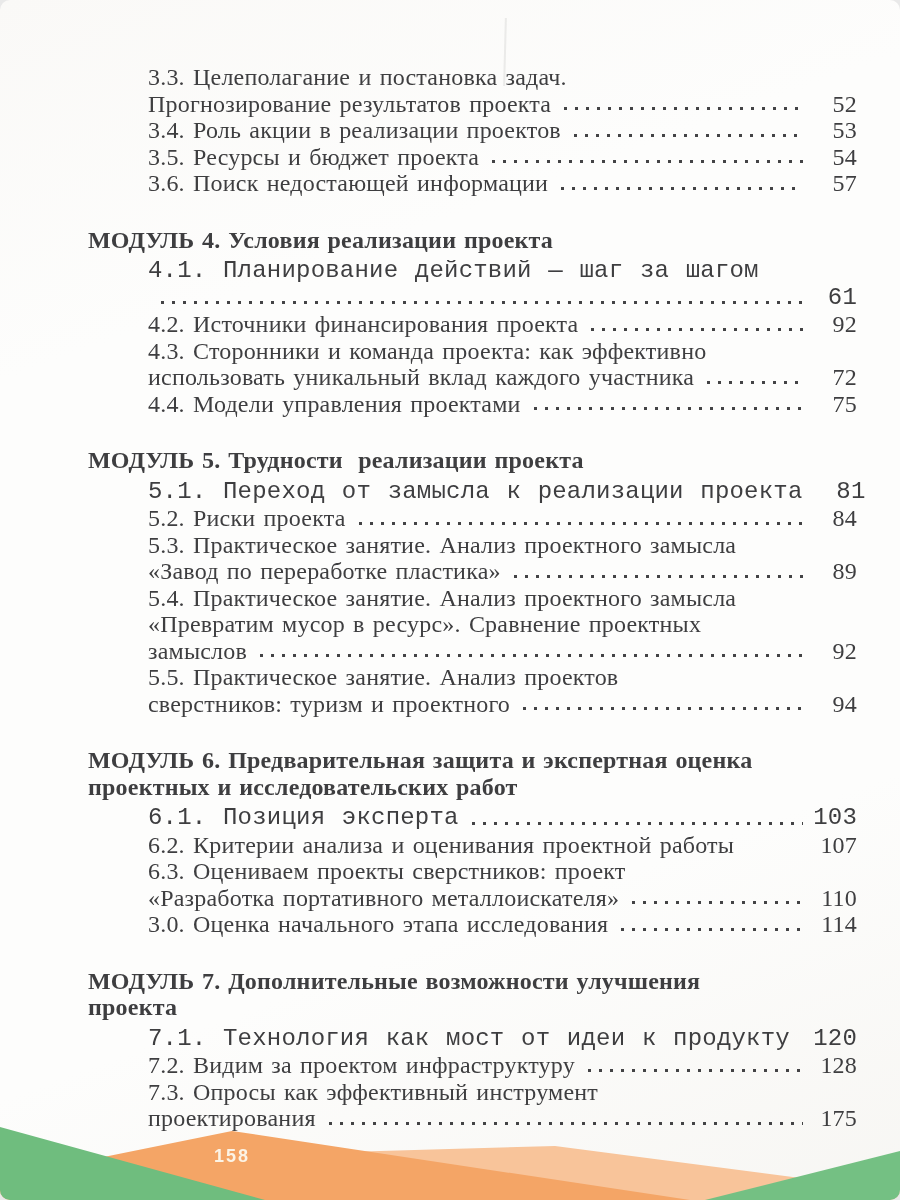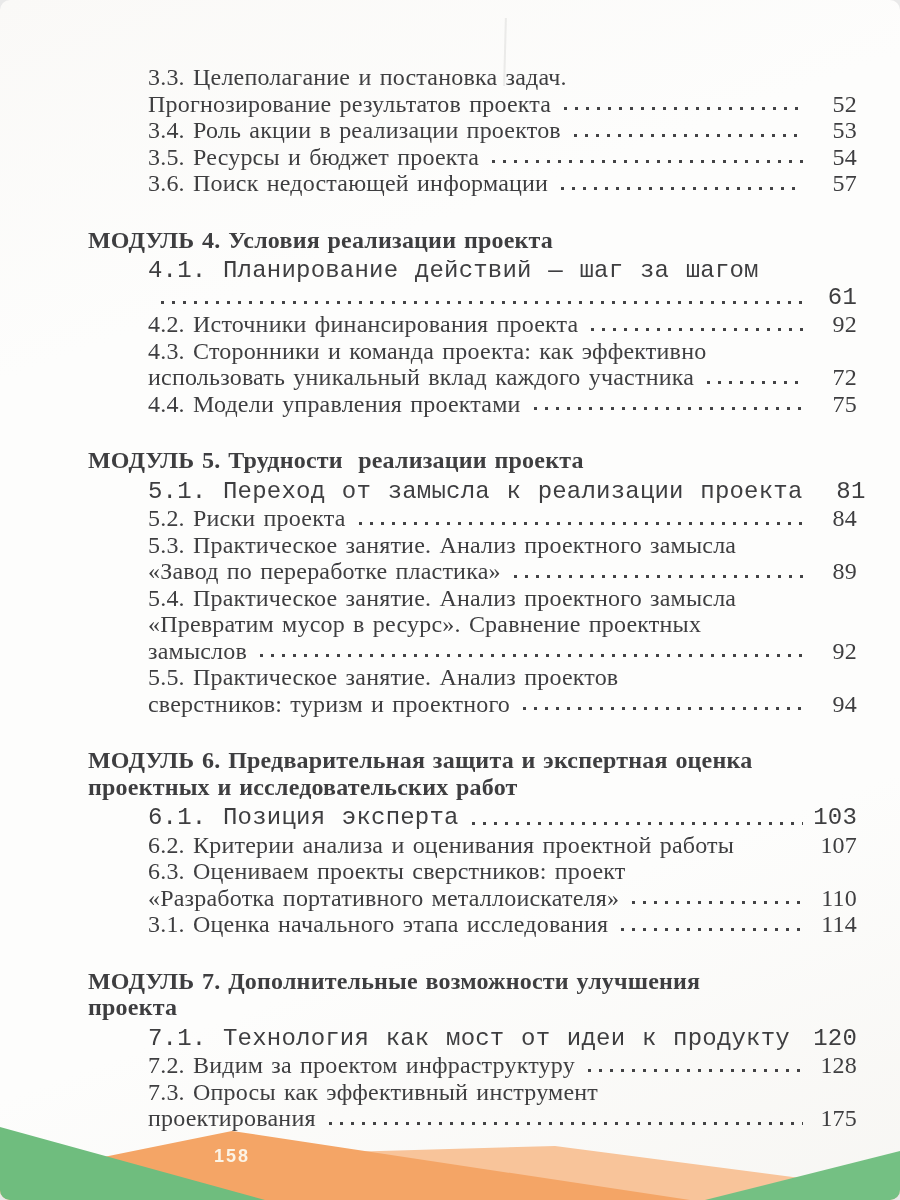--- a/index.html
+++ b/index.html
@@ -177,21 +177,21 @@
         <div class="entry">
           <div class="entry-line">6.3. Оцениваем проекты сверстников: проект</div>
           <div class="entry-last">
             <span class="t">«Разработка портативного металлоискателя»</span>
             <span class="dots"></span>
             <span class="pg">110</span>
           </div>
         </div>
         <div class="entry">
           <div class="entry-last">
-            <span class="t">3.1. Оценка начального этапа исследования</span>
+            <span class="t">3.0. Оценка начального этапа исследования</span>
             <span class="dots"></span>
             <span class="pg">114</span>
           </div>
         </div>
       </div>
       <div class="module-block">
         <div class="module-heading">МОДУЛЬ 7. Дополнительные возможности улучшения</div>
         <div class="module-heading">проекта</div>
         <div class="entry">
           <div class="entry-last">

